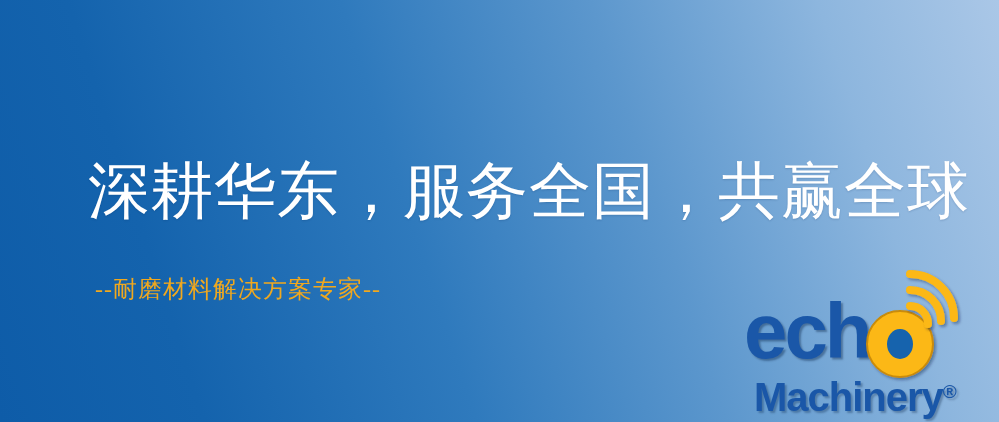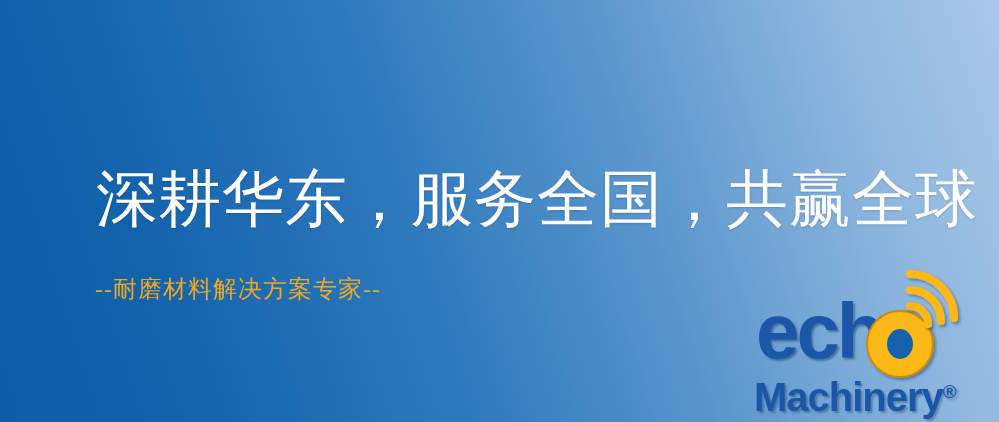--- a/index.html
+++ b/index.html
@@ -20,21 +20,21 @@
     overflow: hidden;
     
     background: linear-gradient(72deg, #0e5ca8 0%, #1463ad 18%, #2f7abd 42%, #5c97cd 64%, #8db6de 84%, #aac7e7 100%);
   }
 
   
   .headline {
     position: absolute;
     left: 84px;
     top: 152px;
-    margin: 12px;
+    margin: 4px;
     font-family: "Liberation Serif", "DejaVu Serif", serif;
     font-size: 62px;
     line-height: 70px;
     font-weight: 400;
     color: #ffffff;
     letter-spacing: 1px;
     white-space: nowrap;
     text-shadow: 0 1px 2px rgba(0,40,90,0.18);
   }
 
@@ -69,21 +69,21 @@
     height: 122px;
   }
   .logo-wordmark-top,
   .logo-wordmark-bottom {
     position: absolute;
     white-space: nowrap;
     font-family: "Liberation Sans", sans-serif;
     font-weight: bold;
   }
   .logo-wordmark-top {
-    left: 14px;
+    left: 2px;
     top: -4px;
     font-size: 0;
   }
   .echo-text {
     font-size: 78px;
     line-height: 78px;
     color: #1a57a8;
     letter-spacing: -3px;
     text-shadow: 2px 2px 2px rgba(0,25,60,0.38);
     font-family: "Liberation Sans", sans-serif;

